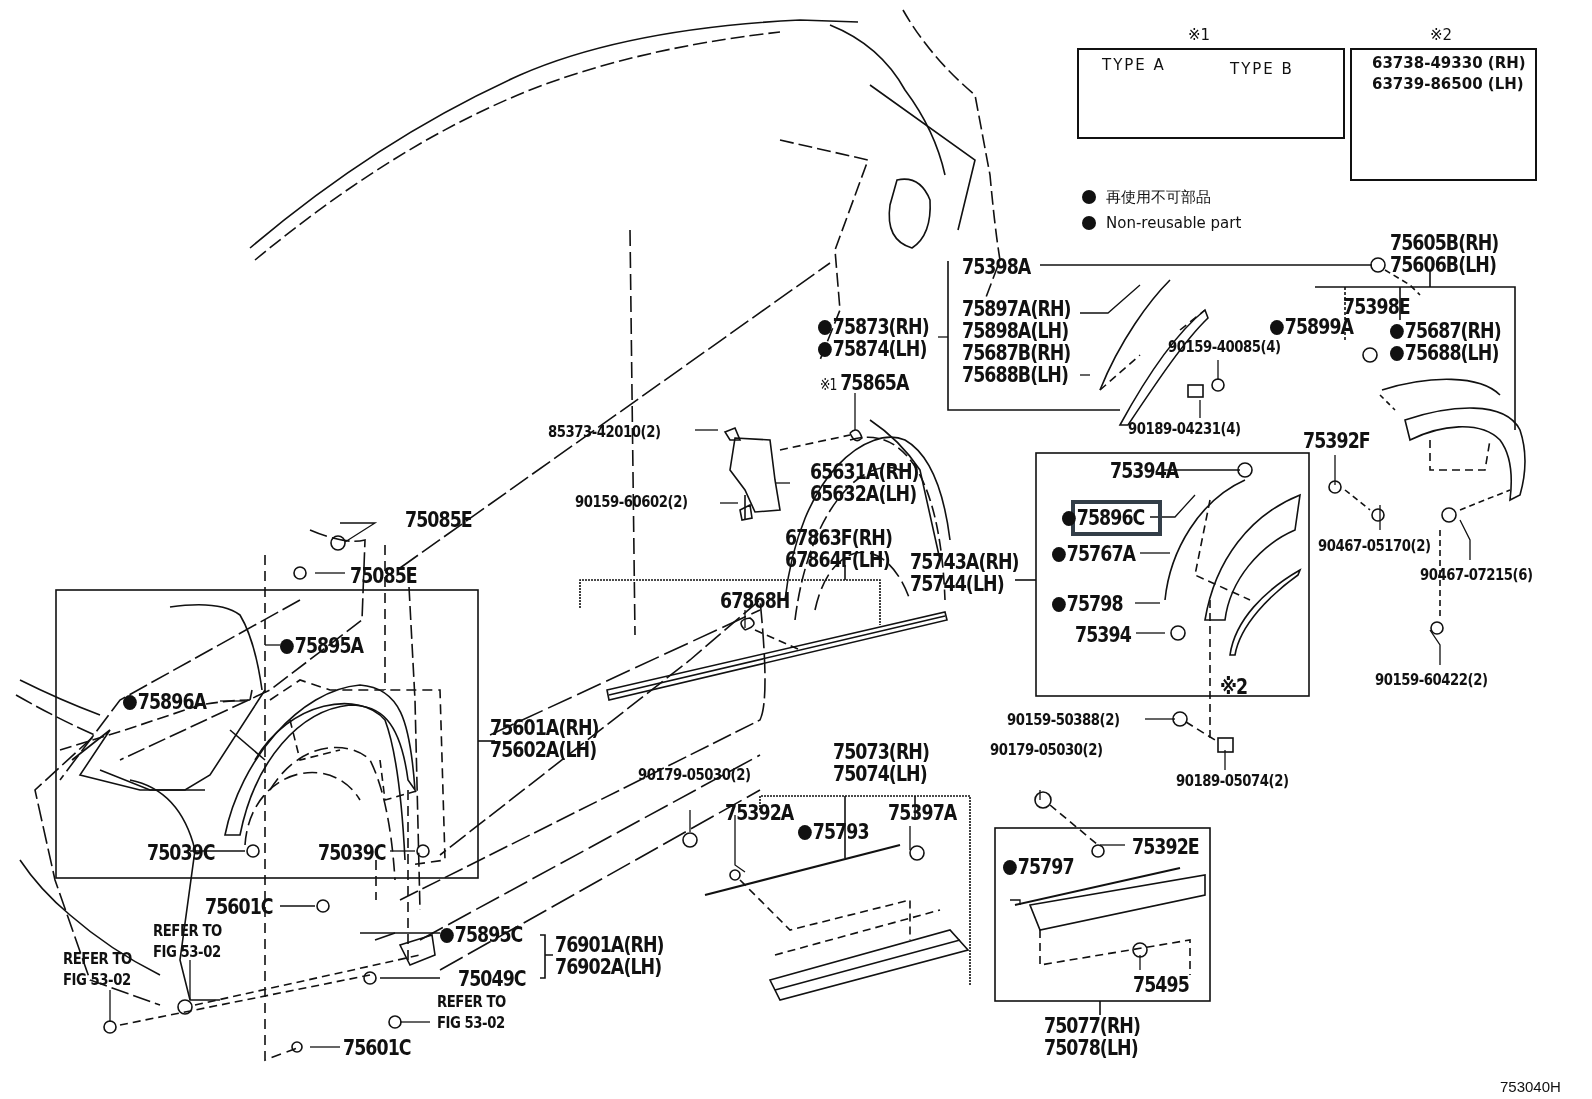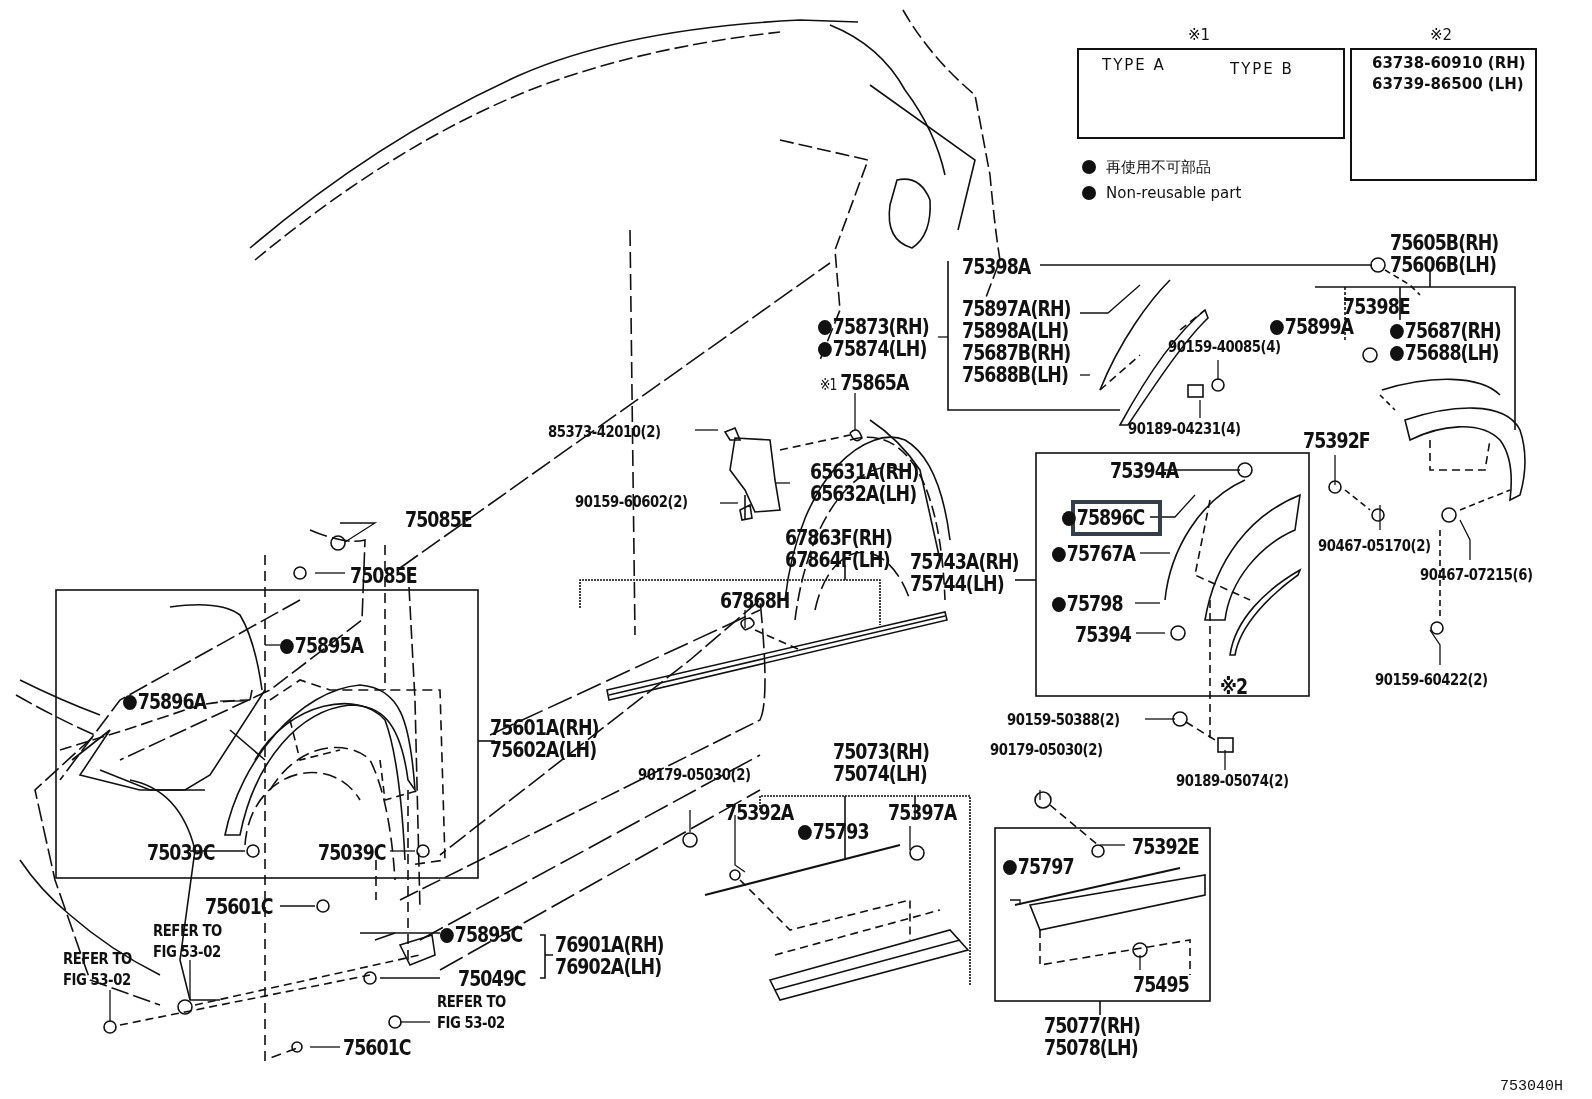--- a/index.html
+++ b/index.html
@@ -6,25 +6,25 @@
   body { width: 1592px; height: 1099px; position: relative; overflow: hidden;
          font-family: "DejaVu Sans Mono", monospace; color: #111; }
   #diagram { position: absolute; left: 0; top: 0; width: 1592px; height: 1099px; }
   .lbl { position: absolute; font-family: "DejaVu Sans Condensed", "DejaVu Sans Mono", monospace;
          font-weight: bold; font-size: 21px; line-height: 22px; letter-spacing: -1px;
          white-space: nowrap; color: #111; transform: scaleX(0.92); transform-origin: left top; }
   .lbl.sm { font-size: 16px; line-height: 18px; letter-spacing: -0.5px; }
   .lbl .dot { display: inline-block; width: 15px; height: 15px; border-radius: 50%;
               background: #111; margin-right: 1px; vertical-align: -1px; }
   .highlight { position: absolute; border: 4px solid #333e48; box-sizing: border-box; }
-  .legend-text { position: absolute; font-family: "DejaVu Sans", sans-serif; font-size: 15px; color: #111; white-space: nowrap; }
+  .legend-text { position: absolute; font-family: "DejaVu Sans", sans-serif; font-size: 15px; color: #111; white-space: nowrap; margin-top: 30px; }
   .legend-text .dot { display: inline-block; width: 14px; height: 14px; border-radius: 50%; background: #111; margin-right: 10px; vertical-align: -2px; }
   .typebox { position: absolute; border: 2px solid #111; box-sizing: border-box; background: #fff; }
   .typehead { position: absolute; font-family: "DejaVu Sans", sans-serif; font-size: 15px; letter-spacing: 2px; }
-  .fignum { position: absolute; font-family: Liberation Mono, monospace; font-size: 15px; }
+  .fignum { position: absolute; font-family: Liberation Sans, sans-serif; font-size: 15px; }
   .note { position: absolute; font-family: "DejaVu Sans", sans-serif; font-size: 15px; }
   .pn2 { position: absolute; font-family: "DejaVu Sans", sans-serif; font-weight: bold; font-size: 15px; line-height: 21px; white-space: nowrap; }
 </style>
 </head>
 <body>
 
 <div id="diagram">
 
   <svg width="1592" height="1099" viewBox="0 0 1592 1099" style="position:absolute;left:0;top:0" fill="none" stroke="#111" stroke-width="1.6">
 
@@ -240,21 +240,21 @@
 
   <div>
     <span class="note" style="left:1188px;top:26px">※1</span>
     <div class="typebox" style="left:1077px;top:48px;width:268px;height:91px"></div>
     <span class="typehead" style="left:1102px;top:56px">TYPE  A</span>
     <span class="typehead" style="left:1230px;top:60px">TYPE  B</span>
   </div>
   <div>
     <span class="note" style="left:1430px;top:26px">※2</span>
     <div class="typebox" style="left:1350px;top:48px;width:187px;height:133px"></div>
-    <span class="pn2" style="left:1372px;top:53px">63738-60910 (RH)</span>
+    <span class="pn2" style="left:1372px;top:53px">63738-49330 (RH)</span>
     <span class="pn2" style="left:1372px;top:74px">63739-86500 (LH)</span>
   </div>
   <div class="legend-text" style="left:1082px;top:158px">
     <span class="dot"></span><span>再使用不可部品</span>
   </div>
   <div class="legend-text" style="left:1082px;top:184px">
     <span class="dot"></span><span>Non-reusable part</span>
   </div>
 
   <div class="highlight" style="left:1071px;top:500px;width:91px;height:36px"></div>

